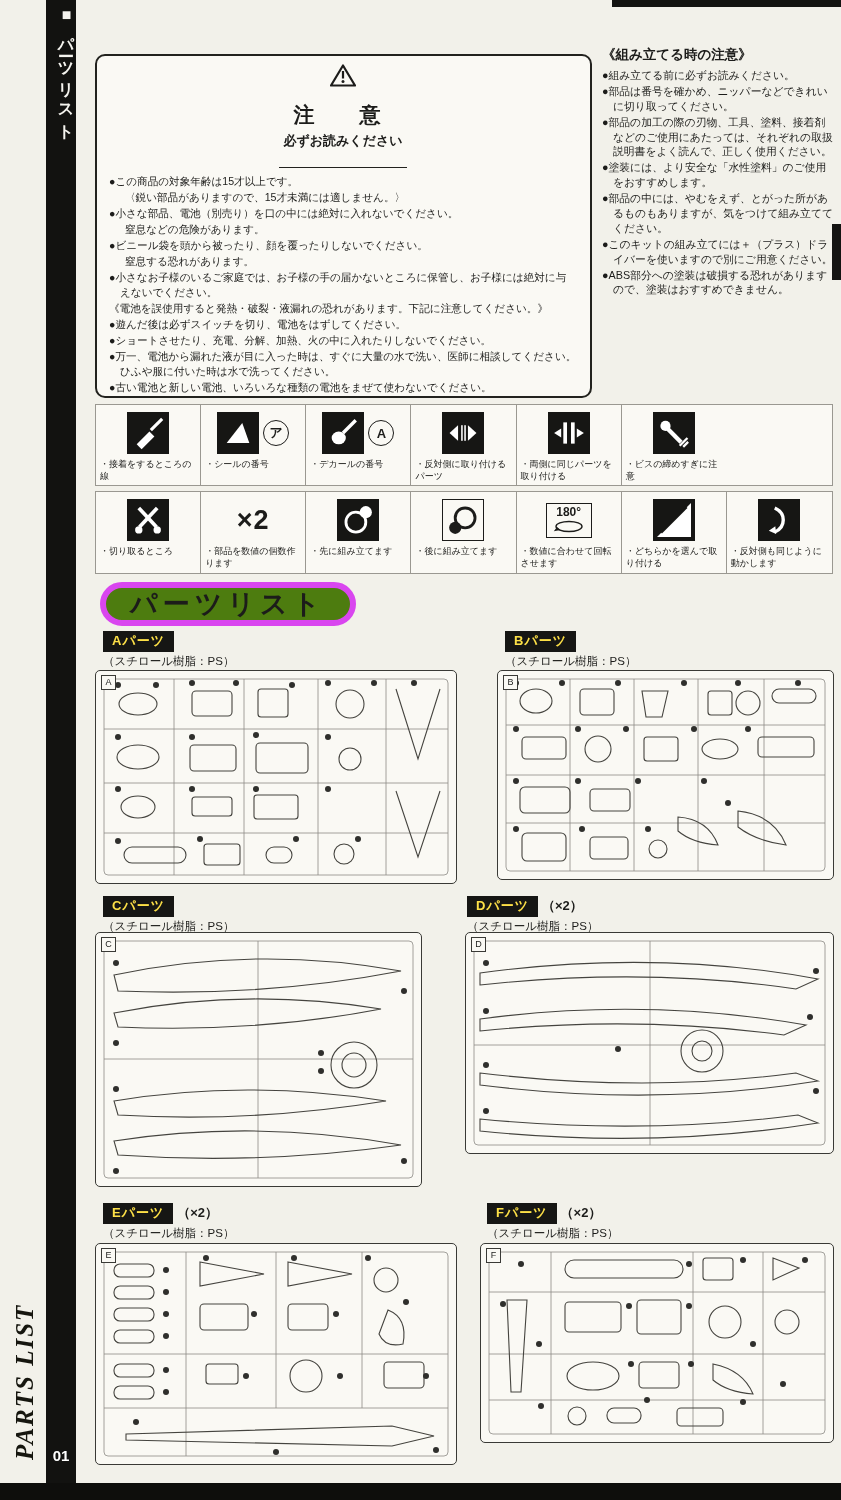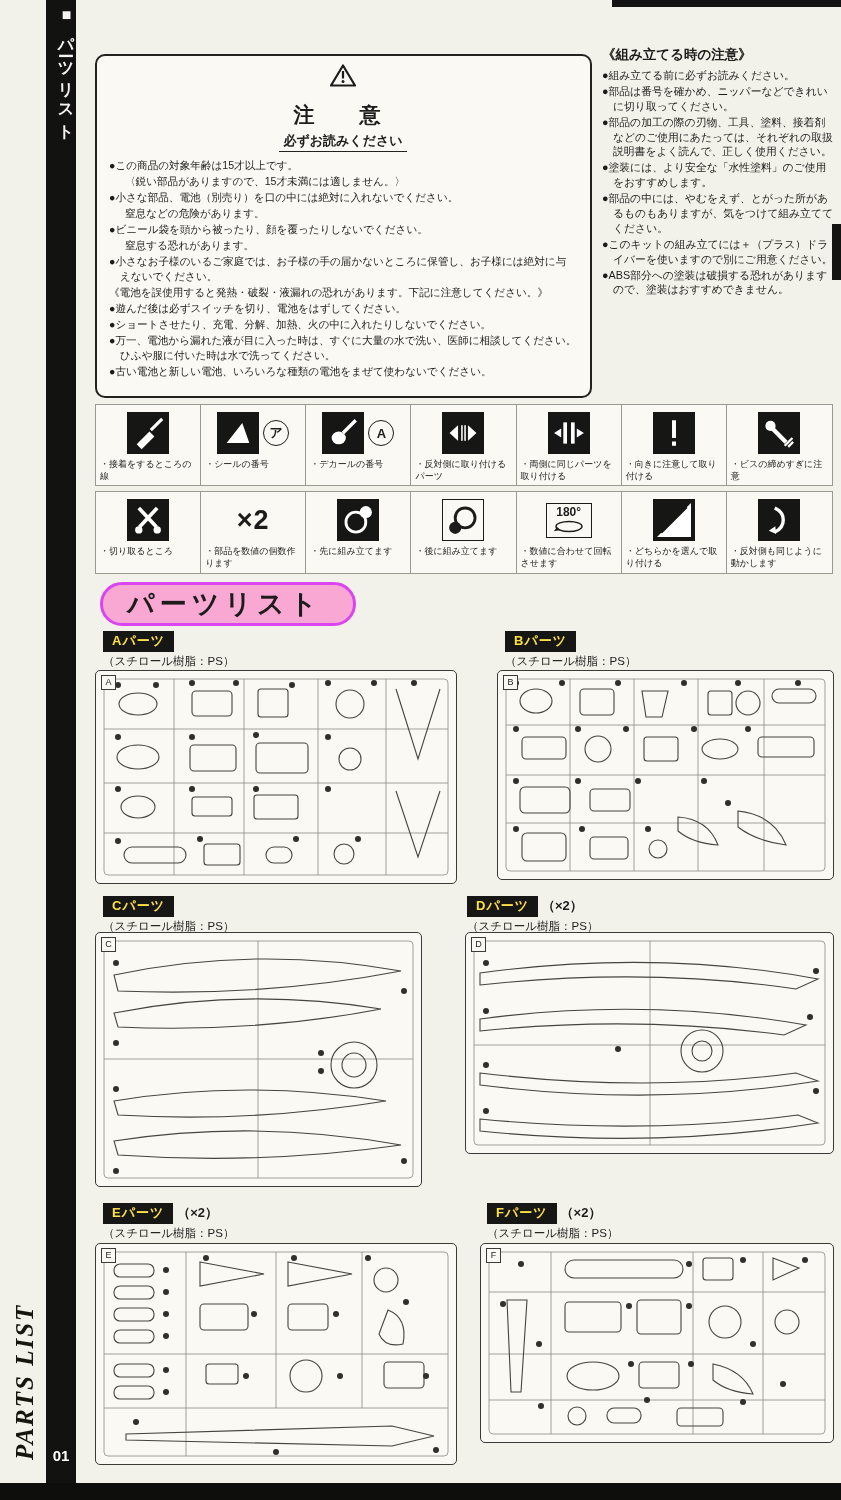--- a/index.html
+++ b/index.html
@@ -19,21 +19,21 @@
   .right-mark{position:absolute;left:832px;top:224px;width:9px;height:56px;background:#141412;}
   .bottom-strip{position:absolute;left:0;top:1483px;width:841px;height:17px;background:#0e0e0c;}
 
   
   .caution-box{position:absolute;left:95px;top:54px;width:497px;height:344px;box-sizing:border-box;
                border:2.5px solid #22221e;border-radius:10px;background:#faf9f4;padding:6px 13px 4px 12px;}
   .caution-title-row{display:flex;align-items:center;justify-content:center;gap:10px;margin-top:2px;flex-direction:column;}
   .caution-title{font-size:21px;font-weight:bold;letter-spacing:12px;}
   .caution-sub-row{text-align:center;margin:2px 0 6px;}
   .caution-subtitle{display:inline-block;font-size:13px;font-weight:bold;
-                    border-bottom:1.5px solid #22221e;padding:0 4px 1px;}
+                    border-bottom:1.5px solid #22221e;padding:0 4px 17px;}
   .c-item{font-size:10.6px;line-height:1.42;padding-left:11px;text-indent:-11px;margin-bottom:1px;}
   .c-item.indent{padding-left:16px;text-indent:0;}
 
   
   .notes{position:absolute;left:602px;top:46px;width:231px;}
   .notes-title{font-size:13.5px;font-weight:bold;margin-bottom:4px;}
   .n-item{font-size:10.8px;line-height:1.38;padding-left:11px;text-indent:-11px;margin-bottom:1px;}
 
   
   .legend{position:absolute;left:95px;top:404px;width:738px;}
@@ -50,21 +50,21 @@
             align-items:center;justify-content:center;font-size:13px;font-weight:bold;
             background:#faf9f4;flex:0 0 auto;}
   .lg-count{font-size:27px;font-weight:bold;letter-spacing:1px;}
   .lg-rot{display:flex;flex-direction:column;align-items:center;border:1.5px solid #1c1c1a;
           padding:2px 6px 3px;background:#faf9f4;}
   .lg-rot-text{font-size:12px;font-weight:bold;line-height:1.1;}
   .lg-label{font-size:9px;line-height:1.3;}
 
   
   .parts-title-pill{position:absolute;left:100px;top:582px;width:256px;height:44px;box-sizing:border-box;
-                    border:3px solid #d946ef;border-radius:24px;background:#f9a8d4;display:flex;
+                    border:6px solid #d946ef;border-radius:24px;background:#4d7c0f;display:flex;
                     align-items:center;padding-left:24px;font-size:27px;font-weight:bold;letter-spacing:5px;}
 
   
   .runner-header{position:absolute;}
   .runner-tag{display:inline-block;background:#161614;color:#fde047;font-size:13px;font-weight:bold;
               padding:1px 9px 2px;letter-spacing:1px;}
   .runner-mult{font-size:13px;font-weight:bold;margin-left:4px;}
   .runner-material{font-size:11.5px;margin-top:2px;}
   .runner-box{position:absolute;background:#faf9f4;border:1.6px solid #3a3a36;border-radius:5px;}
   .runner-box svg.art{position:absolute;left:0;top:0;width:100%;height:100%;}
@@ -195,31 +195,20 @@
                 <path d="M22.5 12 L17.5 8.8 V15.2 Z" fill="#fff"></path>
               </svg>
         </span>
           </div>
         <div class="lg-label">・両側に同じパーツを取り付ける</div>
       </div>
       <div class="lg-cell">
         <div class="lg-iconrow">
             <span class="lg-box">
           <svg viewBox="0 0 24 24">
-                <rect x="10.6" y="3" width="2.8" height="12.5" fill="#fff"></rect>
-                <rect x="10.6" y="18" width="2.8" height="3" fill="#fff"></rect>
-              </svg>
-        </span>
-          </div>
-        <div class="lg-label">・向きに注意して取り付ける</div>
-      </div>
-      <div class="lg-cell">
-        <div class="lg-iconrow">
-            <span class="lg-box">
-          <svg viewBox="0 0 24 24">
                 <circle cx="6" cy="7" r="3.6" fill="#fff"></circle>
                 <path d="M7.5 9 L17 18.5" stroke="#fff" stroke-width="3"></path>
                 <path d="M16 21 l5.5 -5.5" stroke="#fff" stroke-width="1.6"></path>
                 <path d="M18.5 21.8 l3.5 -3.5" stroke="#fff" stroke-width="1.6"></path>
               </svg>
         </span>
           </div>
         <div class="lg-label">・ビスの締めすぎに注意</div>
       </div>
     </div>

